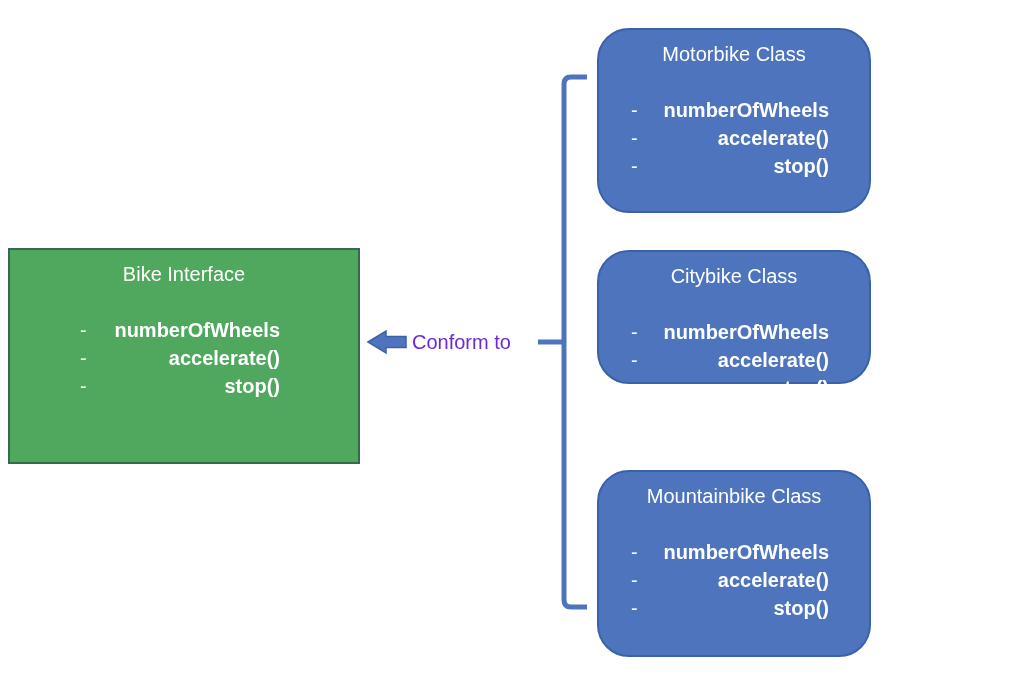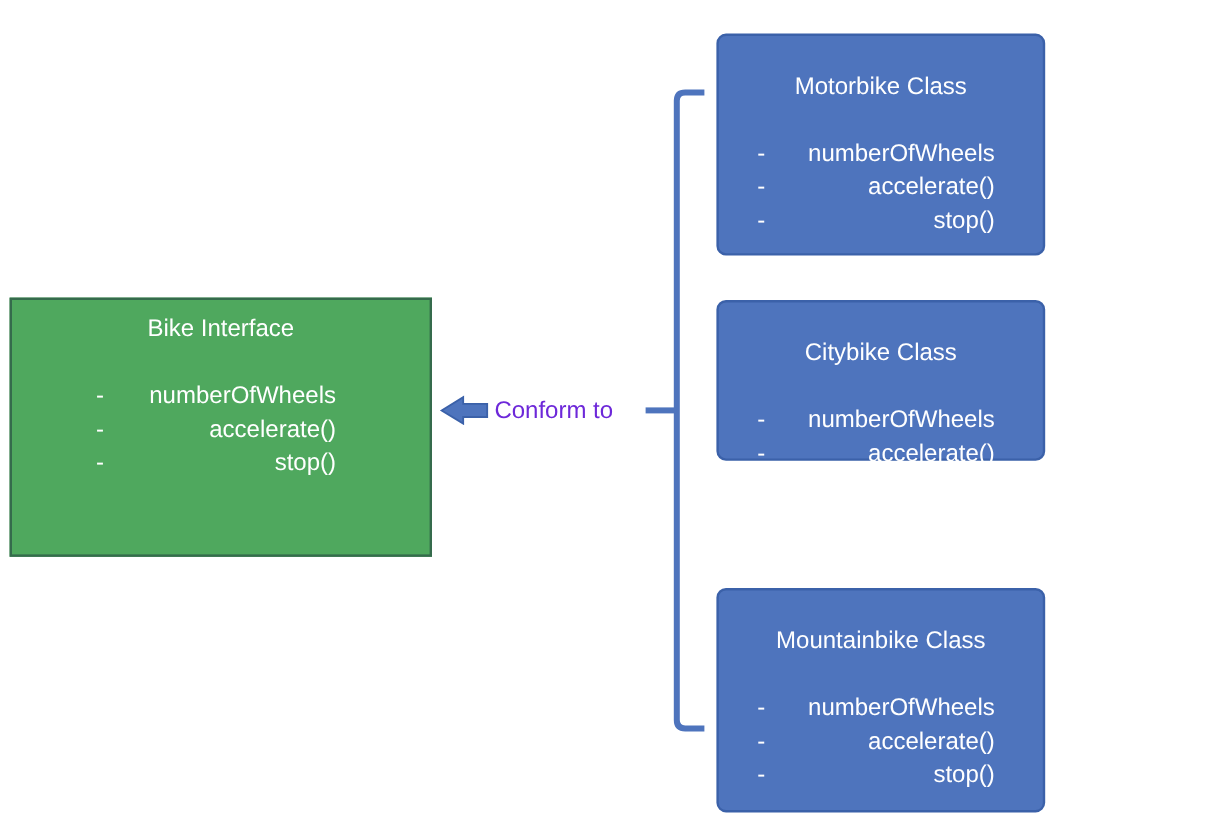--- a/index.html
+++ b/index.html
@@ -19,45 +19,45 @@
   .iface {
     left: 8px; top: 248px; width: 352px; height: 216px;
     background: var(--interface-fill, #4FA85E);
     border: 2px solid var(--interface-border, #356B4C);
     padding-top: 12px;
   }
   .cls {
     left: 597px; width: 274px; height: 185px;
     background: var(--class-fill, #4E74BD);
     border: 2px solid var(--class-border, #3B61A9);
-    border-radius: 8px;
-    padding-top: 30px;
+    border-radius: 32px;
+    padding-top: 12px;
   }
   .cls-1 { top: 28px; }
   .cls-2 { top: 250px; height: 134px; }
-  .cls-3 { top: 490px; height: 187px; }
+  .cls-3 { top: 470px; height: 187px; }
   .box-title {
     text-align: center;
     font-size: 20px;
     line-height: 24px;
     white-space: nowrap;
   }
   .items { margin-top: 30px; }
   .iface .items { padding: 0 78px 0 70px; }
   .cls   .items { padding: 0 40px 0 32px; }
   .item {
     display: flex;
     justify-content: space-between;
     align-items: baseline;
     font-size: 20px;
     line-height: 28px;
     white-space: nowrap;
   }
   .item .dash { flex: 0 0 auto; }
-  .item .val  { flex: 0 0 auto; text-align: center; }
+  .item .val  { flex: 0 0 auto; text-align: center; font-weight: bold; }
   .conform-label {
     position: absolute;
     left: 412px; top: 329px;
     font-size: 20px;
     line-height: 26px;
     color: #6d28d9;
     white-space: nowrap;
   }
   svg.arrow   { position: absolute; left: 366px; top: 328px; }
   svg.bracket { position: absolute; left: 535px; top: 70px; }

